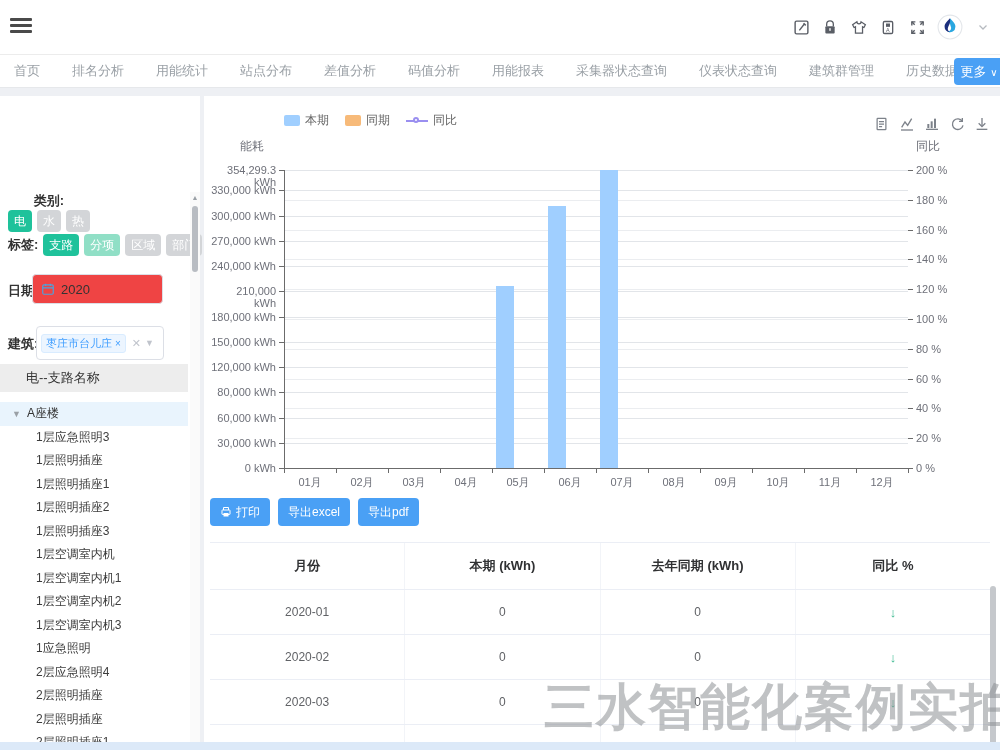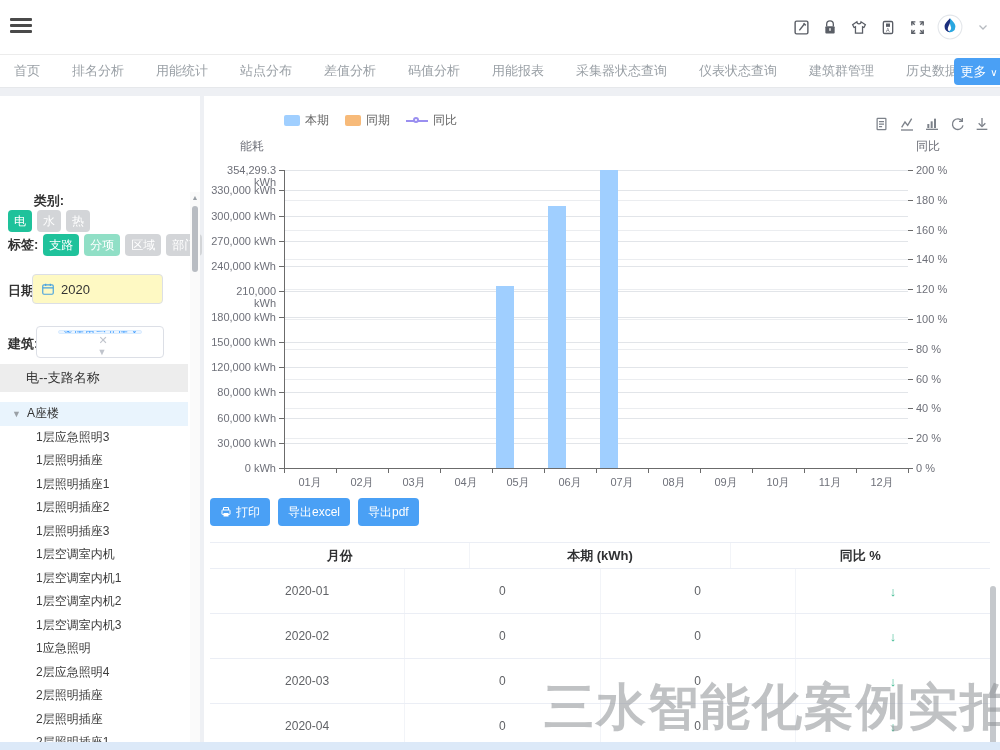--- a/index.html
+++ b/index.html
@@ -22,24 +22,24 @@
   .more-btn { position:absolute; right:-4px; top:3px; width:50px; height:27px; background:#4aa0f5; color:#fff; font-size:13px; border:none; border-radius:4px; cursor:pointer; }
 
   
   .sidebar { position:absolute; left:0; top:96px; width:200px; height:654px; background:#fff; }
   .filter-row { position:absolute; left:8px; display:flex; align-items:center; }
   .filter-label { font-size:13px; color:#333; font-weight:600; margin-right:5px; white-space:nowrap; }
   .opt-btn { color:#fff; font-size:12px; border:none; border-radius:4px; height:22px; padding:0 6px; margin-right:5px; cursor:pointer; white-space:nowrap; }
   .opt-active { background:#1fc29b; }
   .opt-semi { background:#90dfc6; }
   .opt-default { background:#d3d5d8; }
-  .date-input { position:absolute; left:32px; top:178px; width:131px; height:30px; border:1px solid #dcdfe6; border-radius:4px; background:#fef9c3; display:flex; align-items:center; padding:0 8px; cursor:text; }
+  .date-input { position:absolute; left:32px; top:178px; width:131px; height:30px; border:1px solid #dcdfe6; border-radius:4px; background:#ef4444; display:flex; align-items:center; padding:0 8px; cursor:text; }
   .date-input .cal { margin-right:6px; display:flex; }
   .date-input .val { font-size:13px; color:#333; }
-  .building-select { position:absolute; left:36px; top:230px; width:128px; height:32px; border:1px solid #dcdfe6; border-radius:4px; background:#fff; display:flex; align-items:center; padding:3px 4px; cursor:pointer;flex-direction:column; }
+  .building-select { position:absolute; left:36px; top:230px; width:128px; height:32px; border:1px solid #dcdfe6; border-radius:4px; background:#fff; display:flex; align-items:center; padding:16px 4px; cursor:pointer; }
   .b-tag { background:#ecf5ff; border:1px solid #d9ecff; color:#409eff; font-size:11px; border-radius:3px; padding:1px 4px; display:flex; align-items:center; white-space:nowrap; max-width:92px; overflow:hidden; }
   .b-tag .tag-x { margin-left:3px; color:#409eff; font-size:10px; }
   .sel-clear { color:#c0c4cc; font-size:11px; margin-left:6px; }
   .sel-arrow { color:#c0c4cc; font-size:9px; margin-left:4px; }
   .tree-header { position:absolute; left:0; top:268px; width:188px; height:28px; background:#ededed; font-size:13px; color:#333; line-height:28px; padding-left:26px; }
   .tree { position:absolute; left:0; top:306px; width:188px; height:348px; overflow:hidden; }
   .tree-root { height:23.5px; display:flex; align-items:center; background:#e9f4fd; cursor:pointer; }
   .tree-root .caret { color:#9aa0a6; font-size:9px; margin:0 6px 0 12px; }
   .tree-root .root-label { font-size:12px; color:#333; }
   .tree-item { height:23.5px; line-height:23.5px; padding-left:36px; font-size:12px; color:#3c3c3c; cursor:pointer; white-space:nowrap; }
@@ -70,21 +70,21 @@
   .xlab { position:absolute; font-size:11px; color:#6e7079; text-align:center; width:52px; }
   .bar { position:absolute; background:#a0cfff; }
 
   
   .actions { position:absolute; left:6px; top:402px; display:flex; gap:8px; }
   .act-btn { height:28px; background:#4aa0f5; border:none; border-radius:4px; color:#fff; font-size:12px; padding:0 10px; cursor:pointer; display:flex; align-items:center; gap:4px; }
 
   
   .table-wrap { position:absolute; left:6px; top:446px; width:780px; }
   .t-row { display:flex; border-bottom:1px solid #ebeef5; }
-  .t-head { height:27px; border-top:1px solid #ebeef5;text-align:center; }
+  .t-head { height:48px; border-top:1px solid #ebeef5;text-align:center; }
   .t-cell { flex:1; display:flex; align-items:center; justify-content:center; font-size:12px; color:#606266; border-right:1px solid #f2f4f8; position:relative; z-index:5; }
   .t-cell:last-child { border-right:none; }
   .t-head .t-cell { color:#303133; font-weight:700; font-size:13px; }
   .t-body .t-row { height:45px; }
   .arrow-down { color:#3bb98f; font-size:13px; }
   .table-scroll { position:absolute; left:786px; top:490px; width:8px; height:256px; }
   .table-thumb { width:6px; height:100%; background:#c5c8cc; border-radius:3px; cursor:grab; }
 
   
   .watermark { position:absolute; left:340px; top:578px; width:460px; font-size:50px; font-weight:700; color:rgba(140,144,148,0.55); white-space:nowrap; z-index:6; letter-spacing:2px; pointer-events:none; }
@@ -409,20 +409,21 @@
         <span>打印</span>
       </button>
       <button class="act-btn">导出excel</button>
       <button class="act-btn">导出pdf</button>
     </div>
 
     <div class="table-wrap">
       <div class="t-row t-head" id="table-head">
           <div class="t-cell">月份</div>
           <div class="t-cell">本期 (kWh)</div>
+          <div class="t-cell">去年同期 (kWh)</div>
           <div class="t-cell">同比 %</div>
         </div>
       <div class="t-body" id="table-body">
           <div class="t-row">
             <div class="t-cell">2020-01</div>
             <div class="t-cell">0</div>
             <div class="t-cell">0</div>
             <div class="t-cell">
               <span class="arrow-down">↓</span>
             </div>

